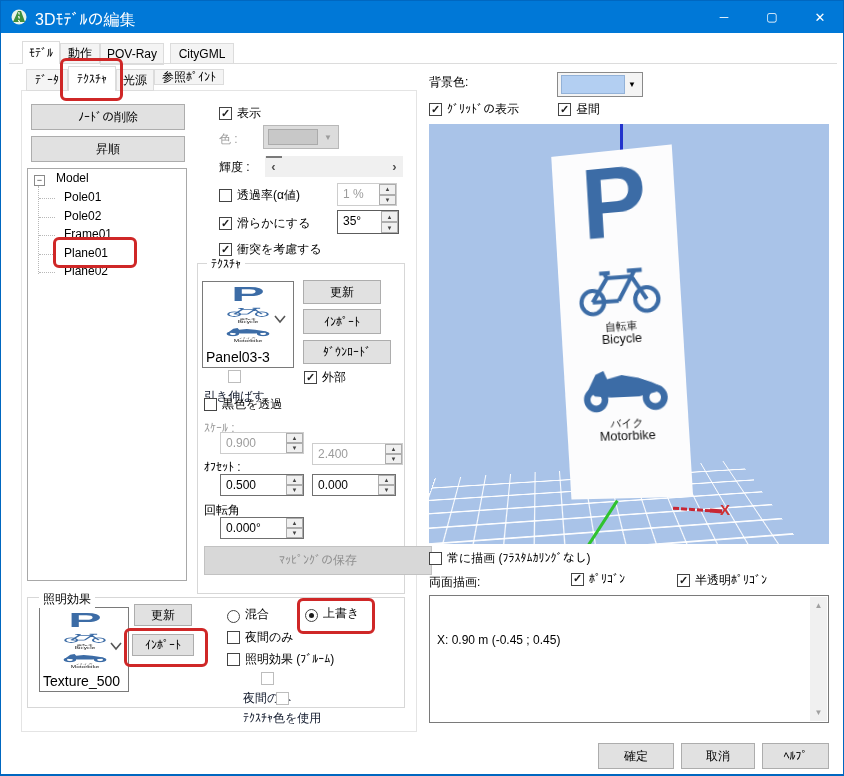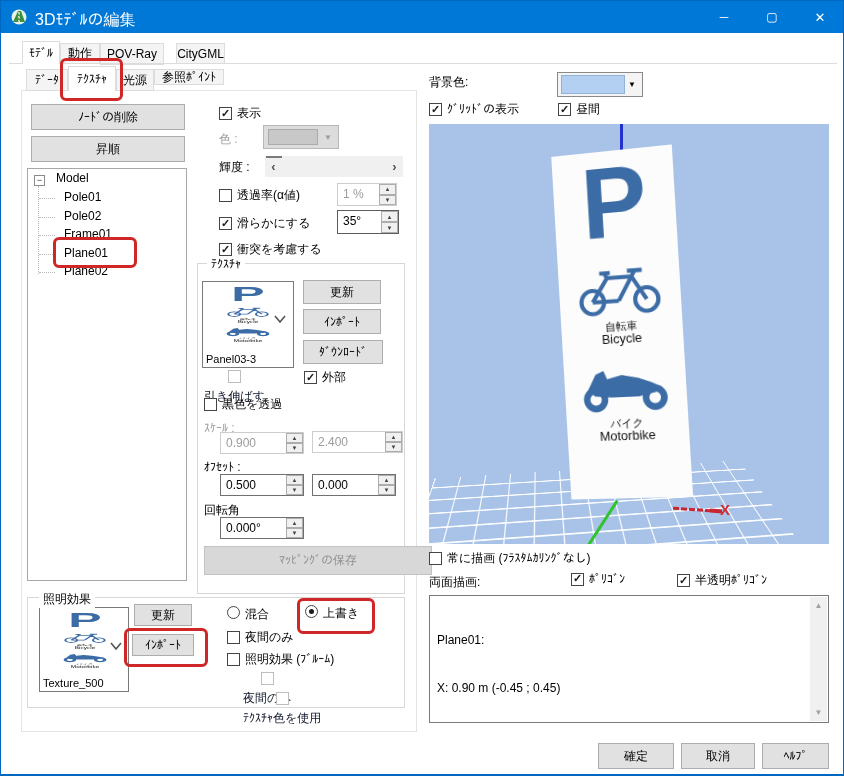--- a/index.html
+++ b/index.html
@@ -26,21 +26,21 @@
        display:flex;align-items:center;justify-content:center;font-size:12px;white-space:nowrap;cursor:default;}
   .btn.disabled{background:#d8d8d8;color:#8f8f8f;border-color:#c2c2c2;}
 
   
   .cb{position:absolute;display:flex;align-items:center;gap:5px;white-space:nowrap;}
   .cb .box{width:13px;height:13px;background:#fff;border:1px solid #444;box-sizing:border-box;flex:none;
            display:flex;align-items:center;justify-content:center;overflow:hidden;}
   .cb .mark{font-size:11px;font-weight:bold;color:#1c1c1c;line-height:11px;margin-top:-1px;}
   .cb.disabled{color:#0f172a;flex-direction:column;}
   .cb.disabled .box{border-color:#bdbdbd;}
-  .radio{position:absolute;display:flex;align-items:flex-start;gap:5px;white-space:nowrap;}
+  .radio{position:absolute;display:flex;align-items:flex-end;gap:5px;white-space:nowrap;}
   .radio .circ{width:13px;height:13px;border:1px solid #444;border-radius:50%;background:#fff;box-sizing:border-box;position:relative;flex:none;}
   .radio.selected .circ::after{content:"";position:absolute;inset:3px;border-radius:50%;background:#1c1c1c;}
 
   
   .spin{position:absolute;background:#fff;border:1px solid #707070;box-sizing:border-box;display:flex;}
   .spin .val{flex:1;font-size:12px;padding:3px 0 0 5px;white-space:nowrap;}
   .spin .btns{width:17px;display:flex;flex-direction:column;flex:none;}
   .spin .sb{flex:1;background:#f0f0f0;border:1px solid #adadad;box-sizing:border-box;
             display:flex;align-items:center;justify-content:center;font-size:6px;color:#444;line-height:6px;}
   .spin.disabled{border-color:#cdcdcd;}
@@ -87,21 +87,21 @@
     transform:perspective(420px) rotateX(56deg) rotate(-6deg);transform-origin:50% 0;}
   .axis-blue{position:absolute;left:191px;top:0;width:3px;height:31px;background:#2233cc;z-index:1;}
   .axis-green{position:absolute;left:171px;top:372px;width:3px;height:58px;background:#2fc32f;transform:rotate(33deg);z-index:3;}
   .axis-red{position:absolute;left:244px;top:384px;width:38px;border-top:3px dashed #c82633;transform:rotate(4deg);z-index:3;}
   .axis-red-tip{position:absolute;left:281px;top:385px;width:12px;height:4px;background:#c82633;transform:rotate(4deg);z-index:3;}
   .xlabel{position:absolute;left:291px;top:377px;color:#d03030;font-weight:bold;font-size:15px;z-index:3;}
 
   
   .thumb{position:absolute;background:#fff;border:1px solid #7a7a7a;box-sizing:border-box;overflow:hidden;}
   .mini{position:absolute;left:14px;top:2px;width:124px;transform:scale(0.5,0.2);transform-origin:top left;}
-  .thumblabel{position:absolute;left:3px;bottom:2px;font-size:11px;white-space:nowrap;}
+  .thumblabel{position:absolute;left:3px;bottom:2px;font-size:14px;white-space:nowrap;}
   .chev{position:absolute;z-index:4;}
 
   
   .info{position:absolute;left:428px;top:594px;width:400px;height:128px;background:#fff;border:1px solid #7a7a7a;box-sizing:border-box;}
   .infotext{position:absolute;left:7px;top:4px;right:22px;font-size:12px;line-height:16px;white-space:pre;}
   .vscroll{position:absolute;right:1px;top:1px;bottom:1px;width:17px;background:#f0f0f0;}
   .vscroll .va{position:absolute;left:0;width:17px;height:17px;display:flex;align-items:center;justify-content:center;color:#a0a0a0;font-size:8px;}
 
   .lbl{position:absolute;white-space:nowrap;}
   .gray{color:#9c9c9c;}
@@ -121,21 +121,21 @@
     <span class="apptitle">3Dﾓﾃﾞﾙの編集</span>
     <div class="winbtn" style="left:699px">─</div>
     <div class="winbtn" style="left:747px">▢</div>
     <div class="winbtn close" style="left:795px">✕</div>
   </div>
 
   <div class="tabline"></div>
   <div class="tab active" style="left:21px;top:40px;width:38px;height:23px">ﾓﾃﾞﾙ</div>
   <div class="tab" style="left:59px;top:42px;width:40px;height:21px">動作</div>
   <div class="tab" style="left:99px;top:42px;width:64px;height:22px">POV-Ray</div>
-  <div class="tab" style="left:175px;top:42px;width:49px;height:21px">CityGML</div>
+  <div class="tab" style="left:169px;top:42px;width:64px;height:21px">CityGML</div>
 
   <div class="pageborder"></div>
   <div class="tab" style="left:25px;top:68px;width:42px;height:22px">ﾃﾞｰﾀ</div>
   <div class="tab active" style="left:67px;top:65px;width:48px;height:25px">ﾃｸｽﾁｬ</div>
   <div class="tab" style="left:115px;top:68px;width:38px;height:22px">光源</div>
   <div class="tab" style="left:153px;top:68px;width:70px;height:16px">参照ﾎﾟｲﾝﾄ</div>
 
   <div class="btn" style="left:30px;top:135px;width:154px;height:26px">昇順</div>
   <div class="btn" style="left:30px;top:103px;width:154px;height:26px">ﾉｰﾄﾞの削除</div>
 
@@ -235,21 +235,21 @@
       </div>
     </div>
     <div class="thumblabel">Panel03-3</div>
   </div>
   <svg class="chev" style="left:272px;top:313px" width="14" height="10" viewBox="0 0 14 10">
     <polyline points="2,2 7,8 12,2" fill="none" stroke="#555" stroke-width="1.6"></polyline>
   </svg>
 
   <div class="btn" style="left:302px;top:279px;width:78px;height:24px">更新</div>
   <div class="btn" style="left:302px;top:308px;width:78px;height:25px">ｲﾝﾎﾟｰﾄ</div>
-  <div class="btn" style="left:302px;top:339px;width:80px;height:24px">ﾀﾞｳﾝﾛｰﾄﾞ</div>
+  <div class="btn" style="left:302px;top:339px;width:88px;height:24px">ﾀﾞｳﾝﾛｰﾄﾞ</div>
 
   <div class="cb disabled" style="left:203px;top:369px">
     <span class="box"></span>
     <span>引き伸ばす</span>
   </div>
   <div class="cb checked" style="left:303px;top:368px">
     <span class="box">
         <span class="mark">✓</span>
       </span>
     <span>外部</span>
@@ -260,21 +260,21 @@
   </div>
 
   <div class="lbl gray" style="left:203px;top:420px">ｽｹｰﾙ :</div>
   <div class="spin disabled" style="left:219px;top:431px;width:84px;height:22px">
     <span class="val">0.900</span>
     <span class="btns">
         <span class="sb">▲</span>
         <span class="sb">▼</span>
       </span>
   </div>
-  <div class="spin disabled" style="left:311px;top:430px;width:91px;height:22px">
+  <div class="spin disabled" style="left:311px;top:442px;width:91px;height:22px">
     <span class="val">2.400</span>
     <span class="btns">
         <span class="sb">▲</span>
         <span class="sb">▼</span>
       </span>
   </div>
 
   <div class="lbl" style="left:203px;top:459px">ｵﾌｾｯﾄ :</div>
   <div class="spin" style="left:219px;top:473px;width:84px;height:22px">
     <span class="val">0.500</span>
@@ -425,21 +425,20 @@
   </div>
   <div class="cb checked" style="left:676px;top:571px">
     <span class="box">
         <span class="mark">✓</span>
       </span>
     <span>半透明ﾎﾟﾘｺﾞﾝ</span>
   </div>
 
   <div class="info">
     <div class="infotext">
-      <div>Plane01:</div>
       <div>X: 0.90 m (-0.45 ; 0.45)</div>
       
       
       
     </div>
     <div class="vscroll">
       <div class="va" style="top:0">▲</div>
       <div class="va" style="bottom:0">▼</div>
     </div>
   </div>

